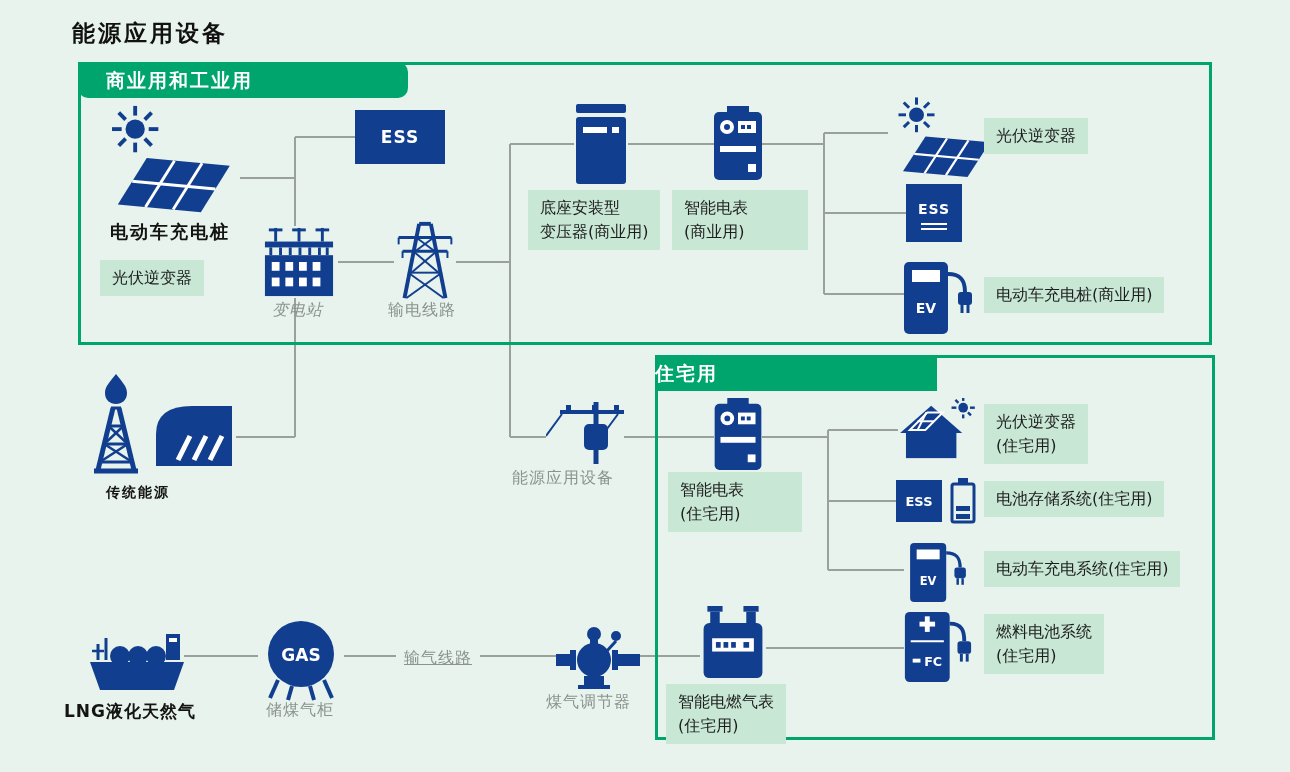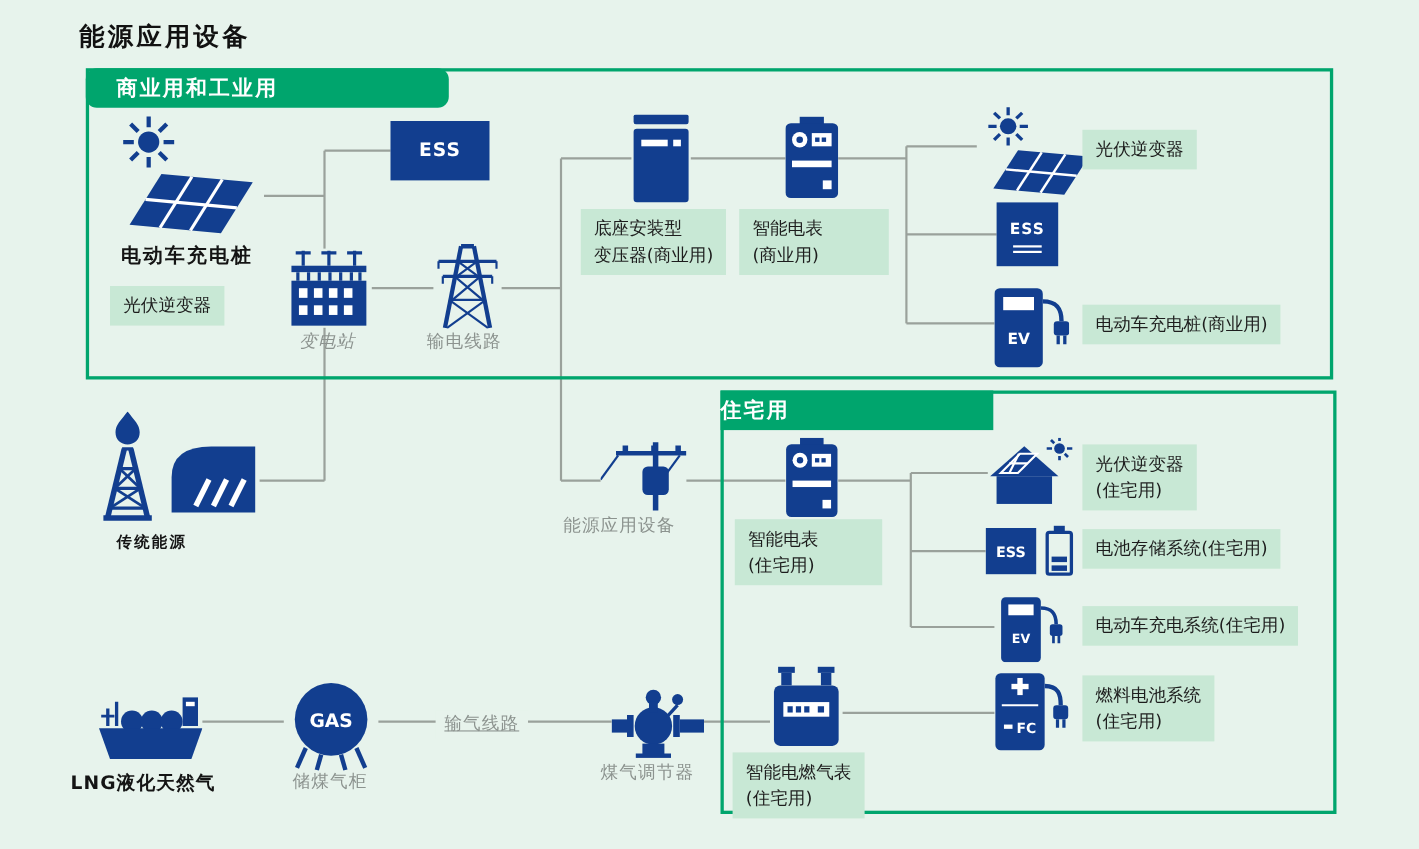--- a/index.html
+++ b/index.html
@@ -63,21 +63,21 @@
     </g>
   </svg>
 
   <div class="abs title" style="left:72px;top:18px;">能源应用设备</div>
 
   <div class="box" style="left:78px;top:62px;width:1128px;height:277px;">
     <div class="boxhdr" style="width:330px;padding-left:28px;border-radius:10px;">商业用和工业用</div>
   </div>
 
   <div class="box" style="left:655px;top:355px;width:554px;height:379px;">
-    <div class="boxhdr center" style="width:248px;">住宅用</div>
+    <div class="boxhdr center" style="width:282px;">住宅用</div>
   </div>
 
   <div class="icon" style="left:96px;top:104px;">
     <svg width="144" height="112" viewBox="0 0 144 116">
       <circle class="nf" cx="38" cy="26" r="10"></circle>
       <g class="ns" stroke-width="4">
         <line x1="52" y1="26" x2="62" y2="26"></line>
           <line x1="47.9" y1="35.9" x2="55" y2="43"></line>
         <line x1="38" y1="40" x2="38" y2="50"></line>
           <line x1="28.1" y1="35.9" x2="21" y2="43"></line>

